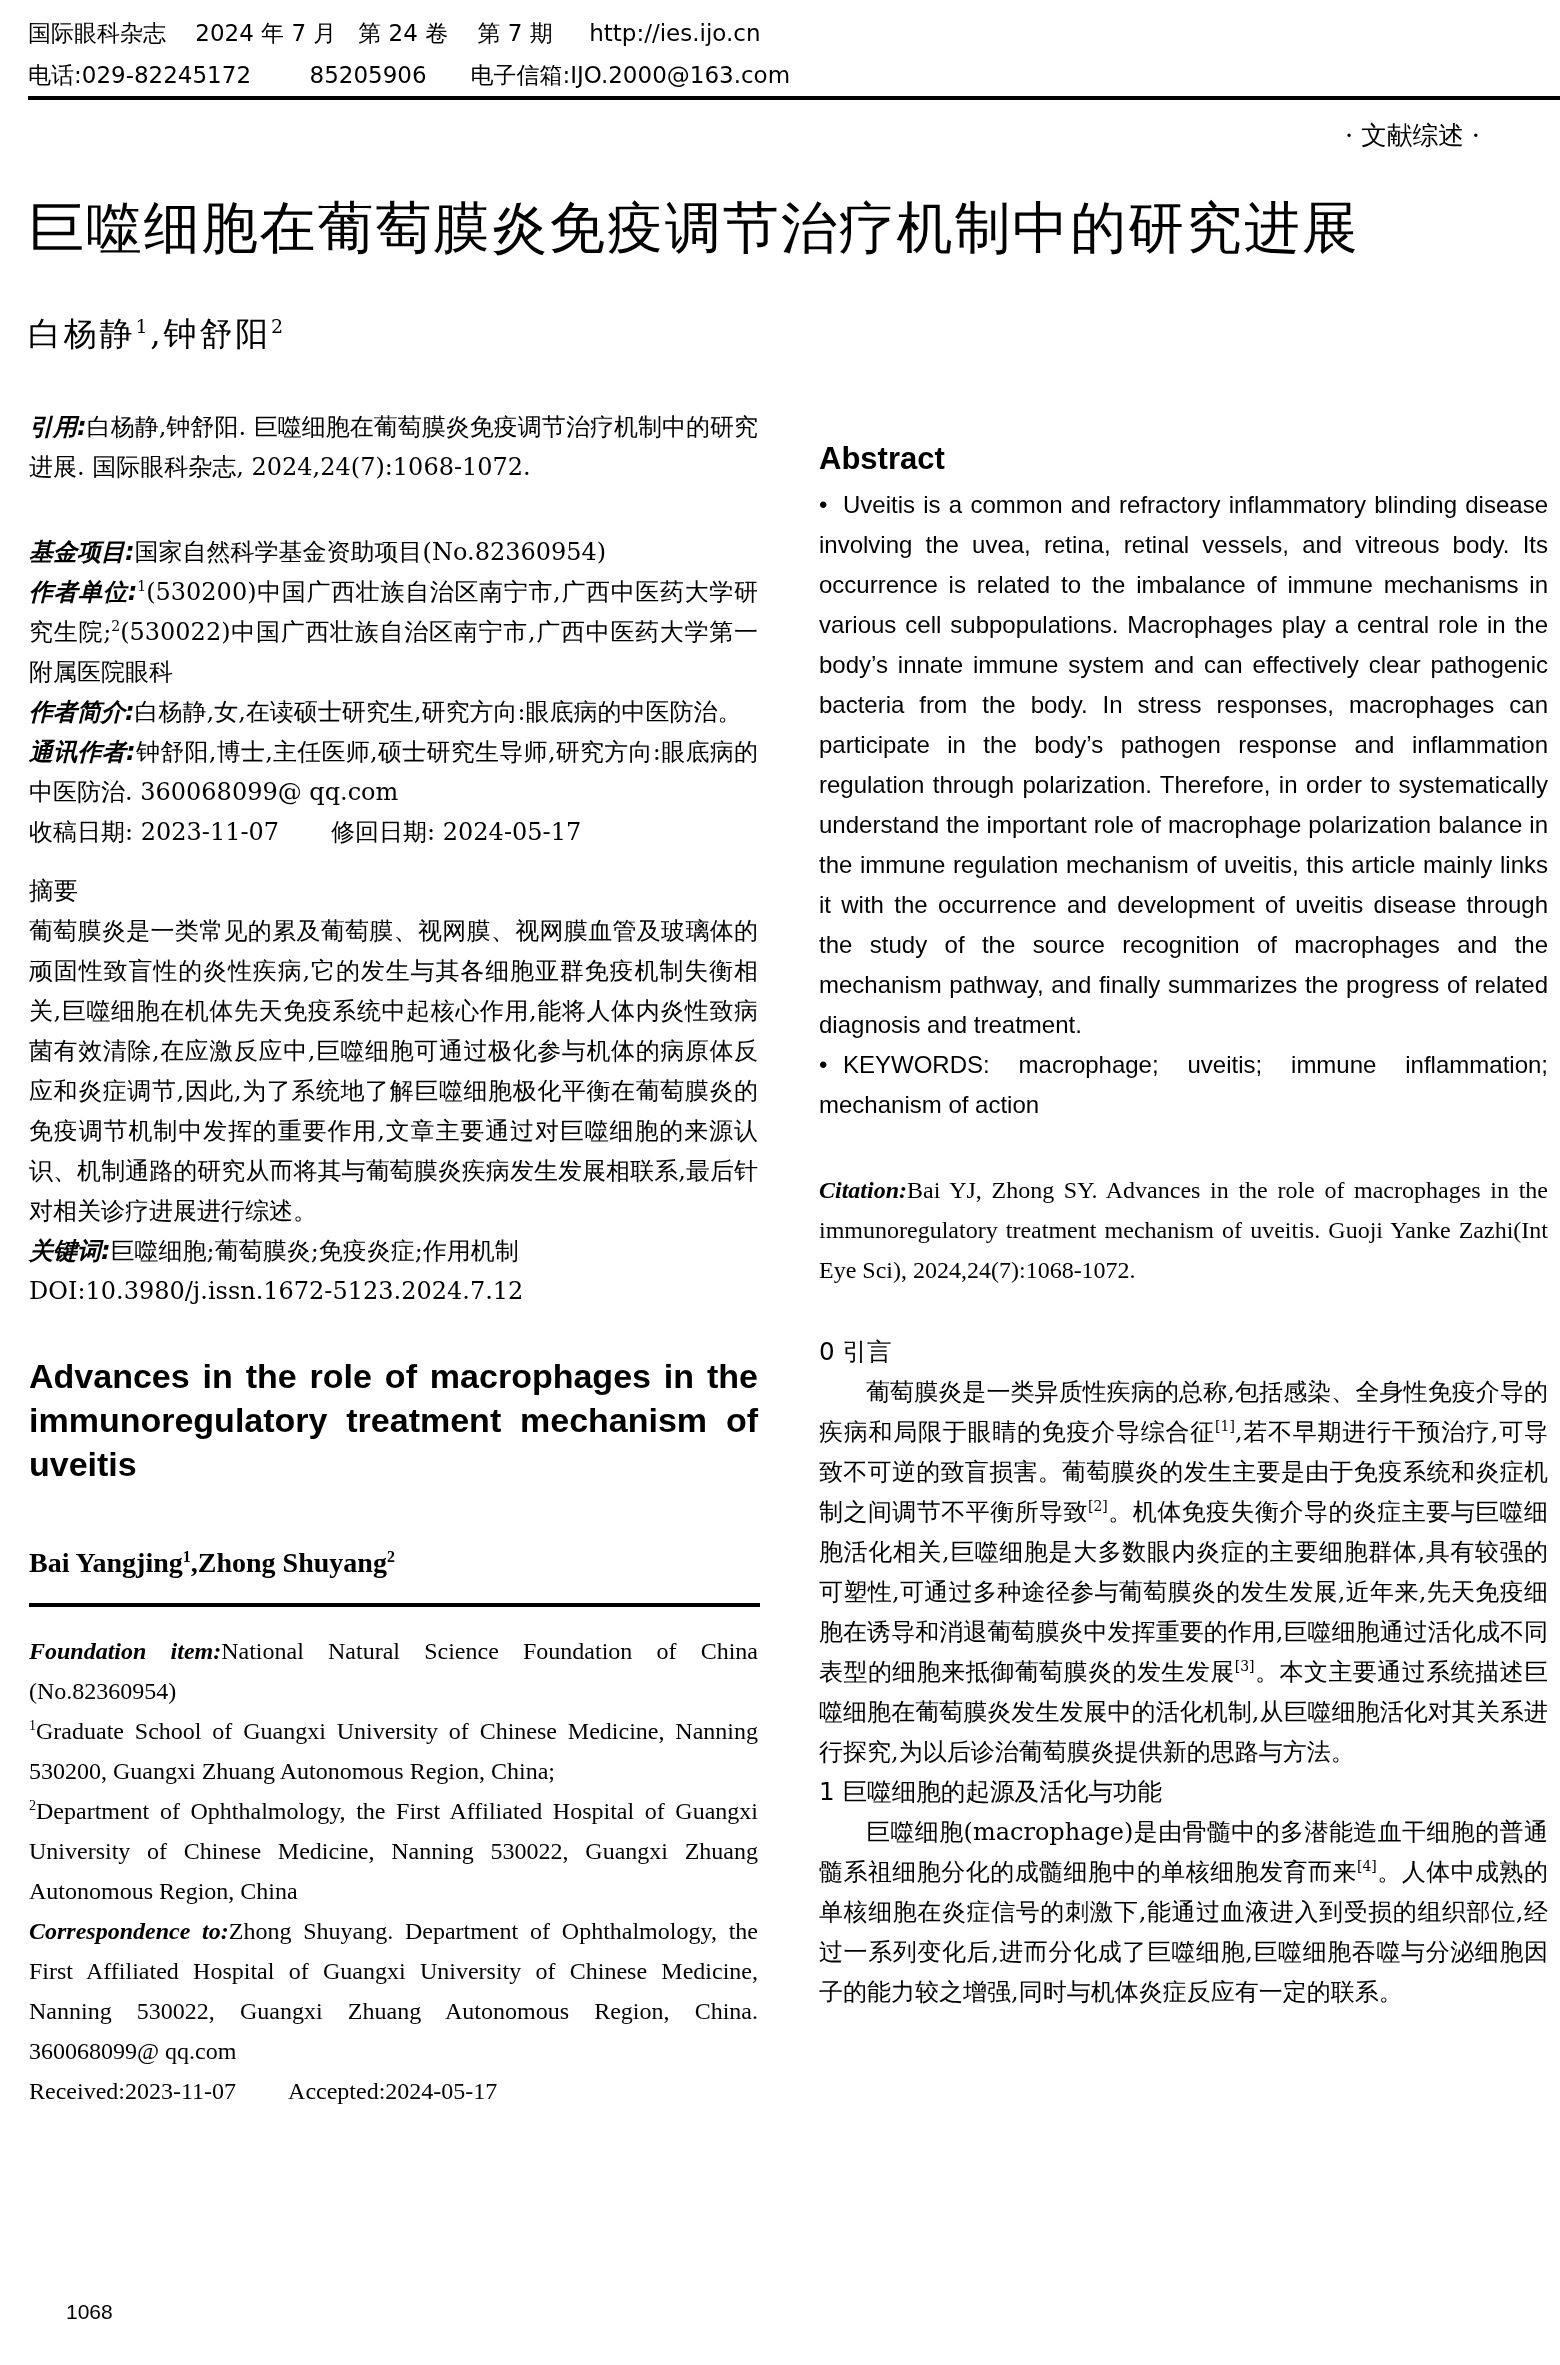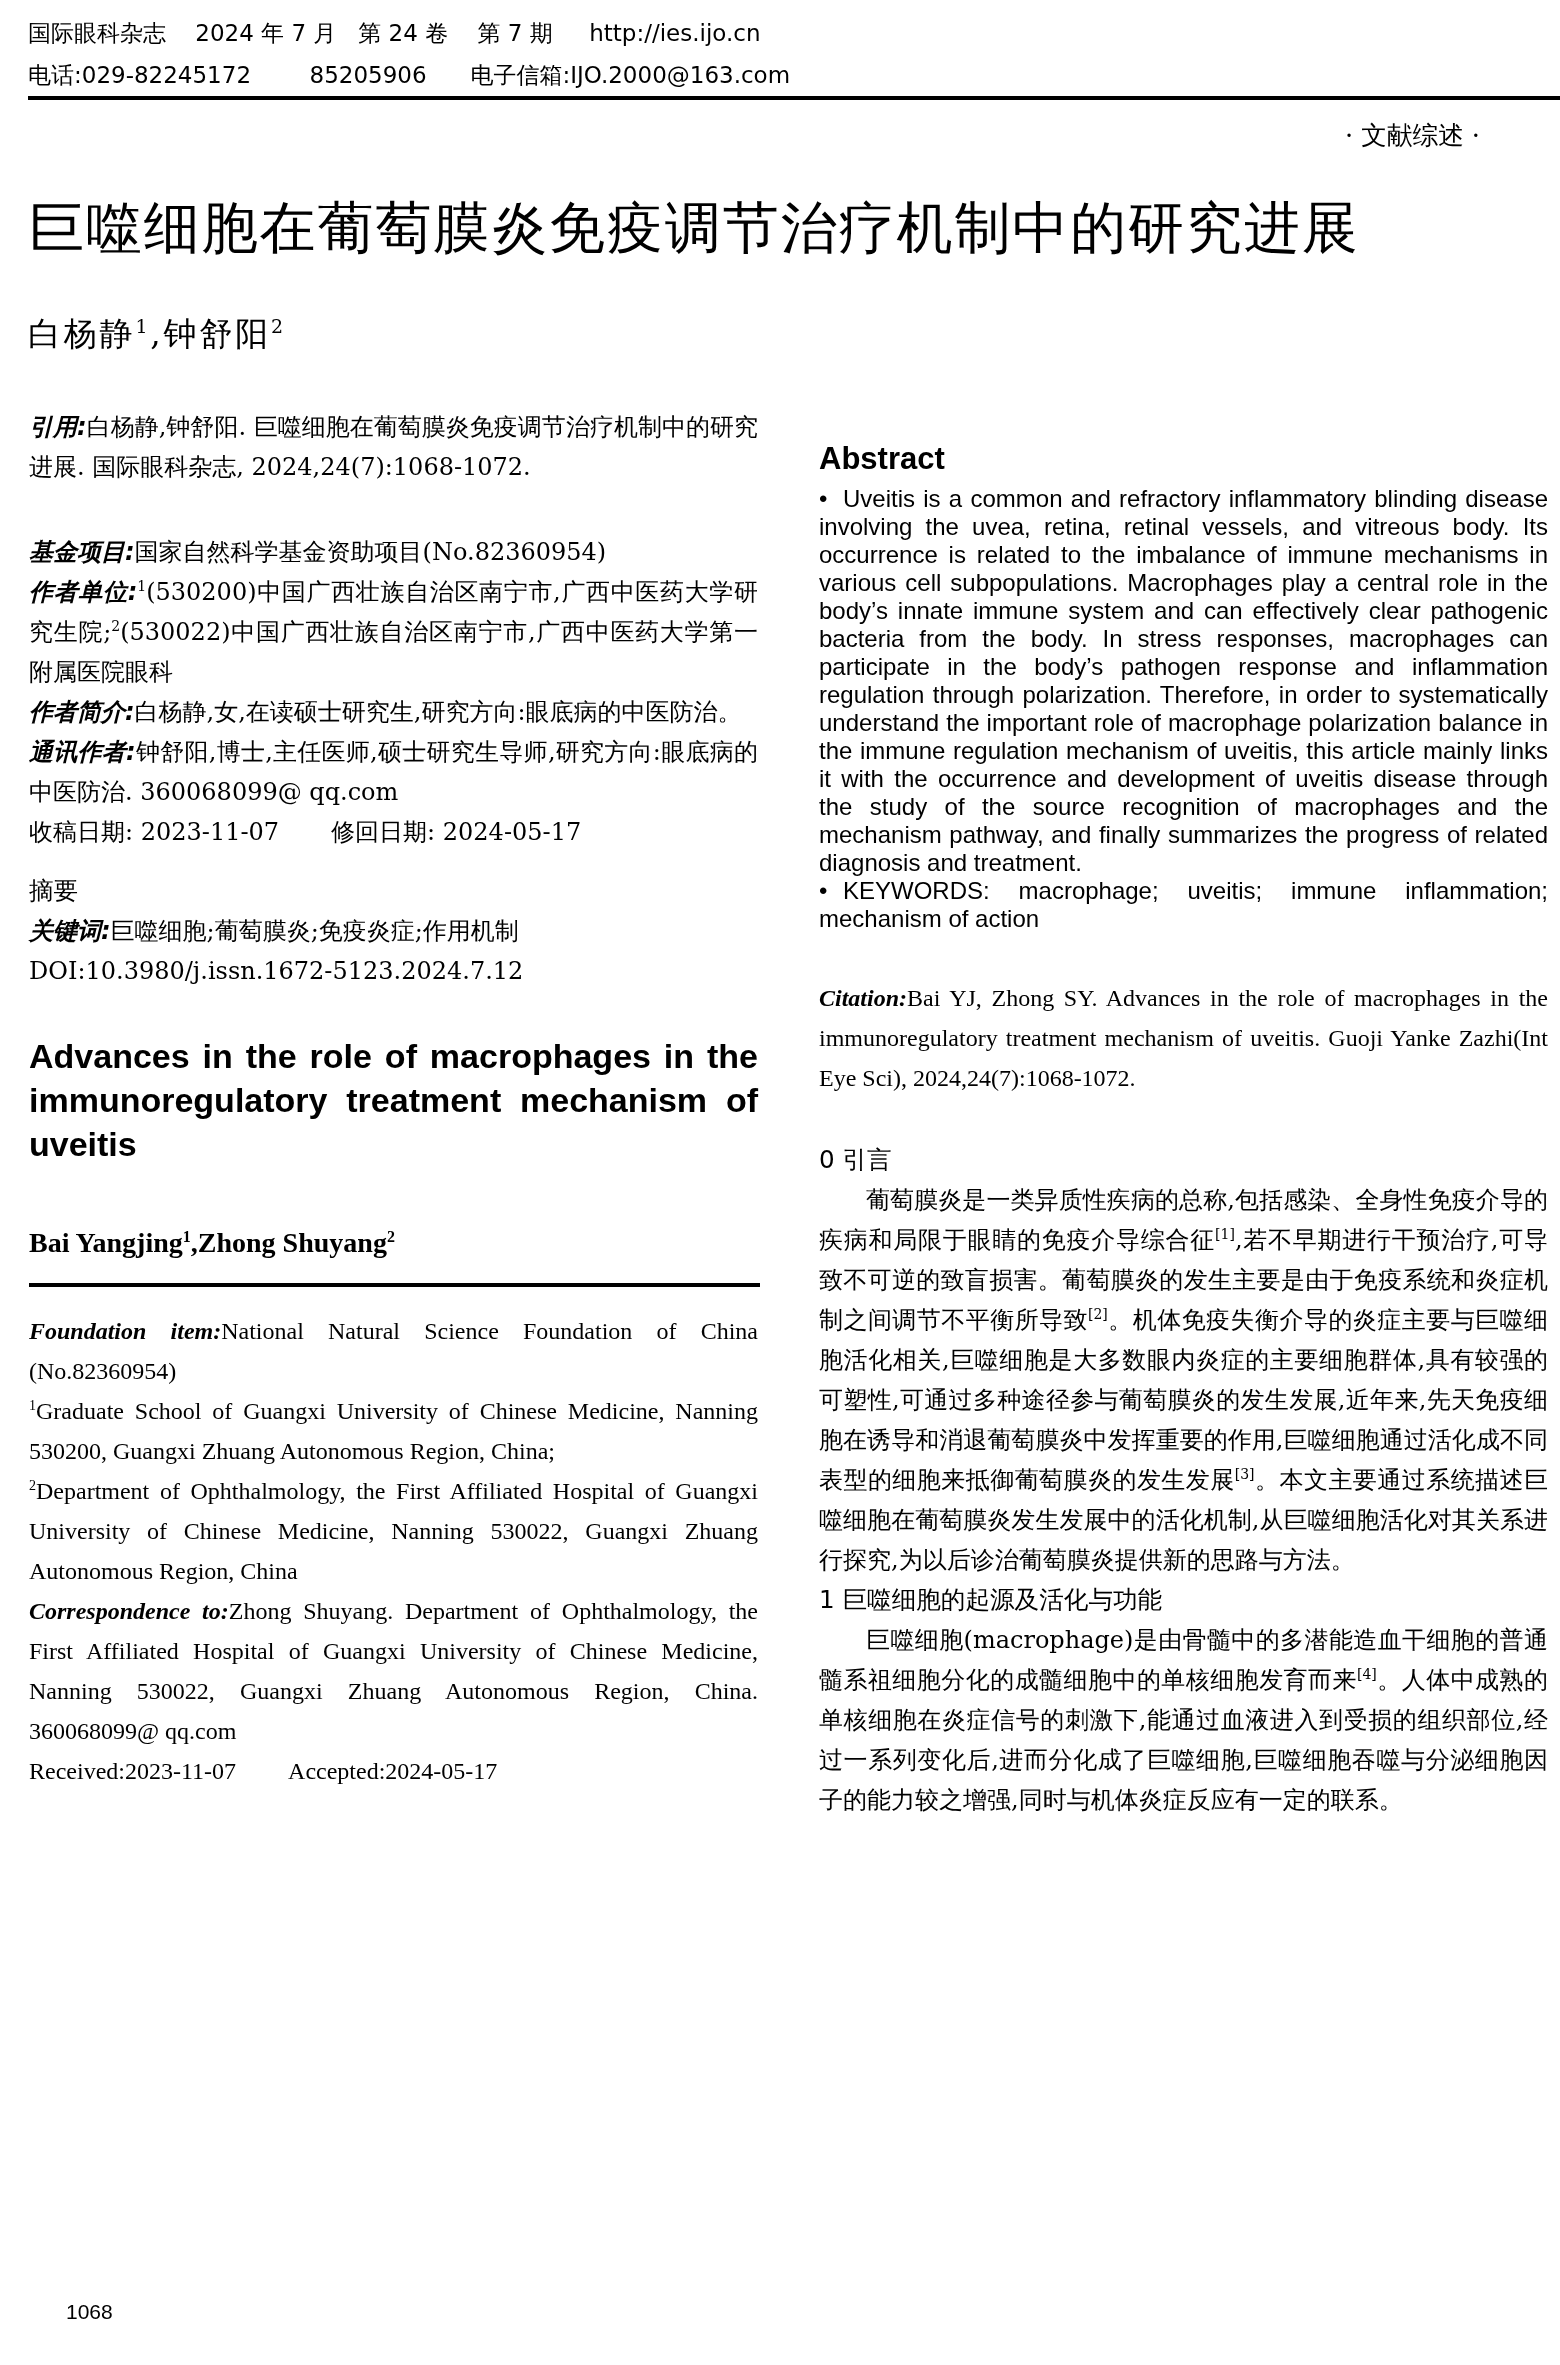--- a/index.html
+++ b/index.html
@@ -37,21 +37,21 @@
   #en-authors sup { font-size: 16px; }
   #en-rule { height: 3.3px; background: #000; margin-top: 21px; margin-bottom: 24px; width: 731px; }
   .en-serif { font-family: "Liberation Serif", serif; font-size: 24px; line-height: 40px; text-align: justify; }
   .en-serif .lbl { font-family: "Liberation Serif", serif; }
   sup.s { font-size: 14px; vertical-align: super; line-height: 0; }
 
   #page-num { left: 66px; top: 2300px; font-size: 21px; font-family: "Liberation Sans", sans-serif; }
 
   
   #abs-head { font-family: "Liberation Sans", sans-serif; font-weight: bold; font-size: 31px; line-height: 38px; margin-bottom: 6.6px; margin-top: 28px; }
-  .abs-en { font-family: "Liberation Sans", sans-serif; font-size: 24px; line-height: 28px; text-align: justify; }
+  .abs-en { font-family: "Liberation Sans", sans-serif; font-size: 24px; line-height: 40px; text-align: justify; }
   .bullet { display: inline-block; width: 24px; }
   #citation-en { margin-top: 45px; }
   #sec0-head, #sec1-head { font-family: "DejaVu Sans", sans-serif; font-size: 24.6px; line-height: 40px; }
   #sec0-head { margin-top: 42px; }
   .indent { text-indent: 47px; }
   .cite { font-size: 14px; vertical-align: super; line-height: 0; }
 </style>
 </head>
 <body>
 
@@ -82,20 +82,21 @@
     <span class="lbl">作者简介:</span><span>白杨静,女,在读硕士研究生,研究方向:眼底病的中医防治。</span>
   </p>
   <p class="blk">
     <span class="lbl">通讯作者:</span><span>钟舒阳,博士,主任医师,硕士研究生导师,研究方向:眼底病的中医防治. 360068099@ qq.com</span>
   </p>
   <p class="blk">
     <span>收稿日期: 2023-11-07</span><span style="display:inline-block;width:52px"></span><span>修回日期: 2024-05-17</span>
   </p>
 
   <div id="abstract-cn-head">摘要</div>
+  <p class="blk">葡萄膜炎是一类常见的累及葡萄膜、视网膜、视网膜血管及玻璃体的顽固性致盲性的炎性疾病,它的发生与其各细胞亚群免疫机制失衡相关,巨噬细胞在机体先天免疫系统中起核心作用,能将人体内炎性致病菌有效清除,在应激反应中,巨噬细胞可通过极化参与机体的病原体反应和炎症调节,因此,为了系统地了解巨噬细胞极化平衡在葡萄膜炎的免疫调节机制中发挥的重要作用,文章主要通过对巨噬细胞的来源认识、机制通路的研究从而将其与葡萄膜炎疾病发生发展相联系,最后针对相关诊疗进展进行综述。</p>
   <p class="blk">
     <span class="lbl">关键词:</span><span>巨噬细胞;葡萄膜炎;免疫炎症;作用机制</span>
   </p>
   <p class="blk">DOI:10.3980/j.issn.1672-5123.2024.7.12</p>
 
   <div id="en-title">Advances in the role of macrophages in the immunoregulatory treatment mechanism of uveitis</div>
 
   <div id="en-authors">
     <span>Bai Yangjing</span><sup>1</sup><span>,</span><span>Zhong Shuyang</span><sup>2</sup>
   </div>

